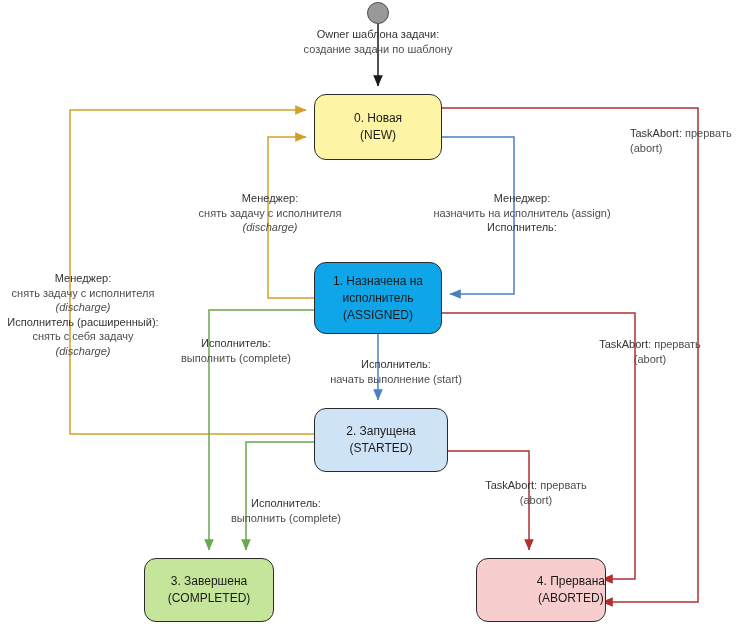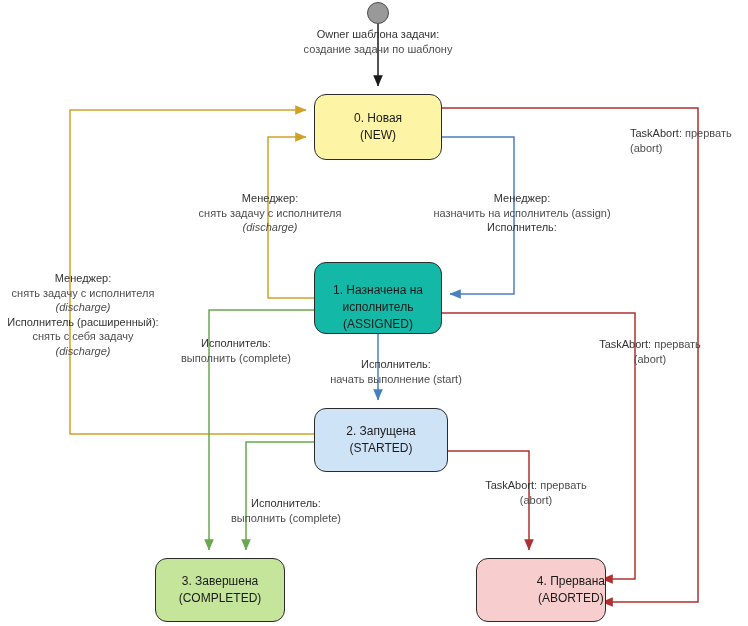--- a/index.html
+++ b/index.html
@@ -106,36 +106,36 @@
 
   <div class="start-node" style="left:367px; top:2px;"></div>
 
   <div class="state" style="left:314px; top:94px; width:128px; height:66px; background:#fdf5a5;">
     <div>
       <span>0. Новая</span>
       <span>(NEW)</span>
     </div>
   </div>
 
-  <div class="state" style="left:314px; top:262px; width:128px; height:72px; background:#14b8a6;align-items:flex-end;">
+  <div class="state" style="left:314px; top:262px; width:128px; height:72px; background:#0ea5e9;">
     <div>
       <span>1. Назначена на</span>
       <span>исполнитель</span>
       <span>(ASSIGNED)</span>
     </div>
   </div>
 
   <div class="state" style="left:314px; top:408px; width:134px; height:64px; background:#cfe3f7;">
     <div>
       <span>2. Запущена</span>
       <span>(STARTED)</span>
     </div>
   </div>
 
-  <div class="state" style="left:144px; top:558px; width:130px; height:64px; background:#c5e59a;margin-left:11px;">
+  <div class="state" style="left:144px; top:558px; width:130px; height:64px; background:#c5e59a;">
     <div>
       <span>3. Завершена</span>
       <span>(COMPLETED)</span>
     </div>
   </div>
 
   <div class="state" style="left:476px; top:558px; width:130px; height:64px; background:#f8cdcd;justify-content:flex-end;">
     <div>
       <span>4. Прервана</span>
       <span>(ABORTED)</span>

